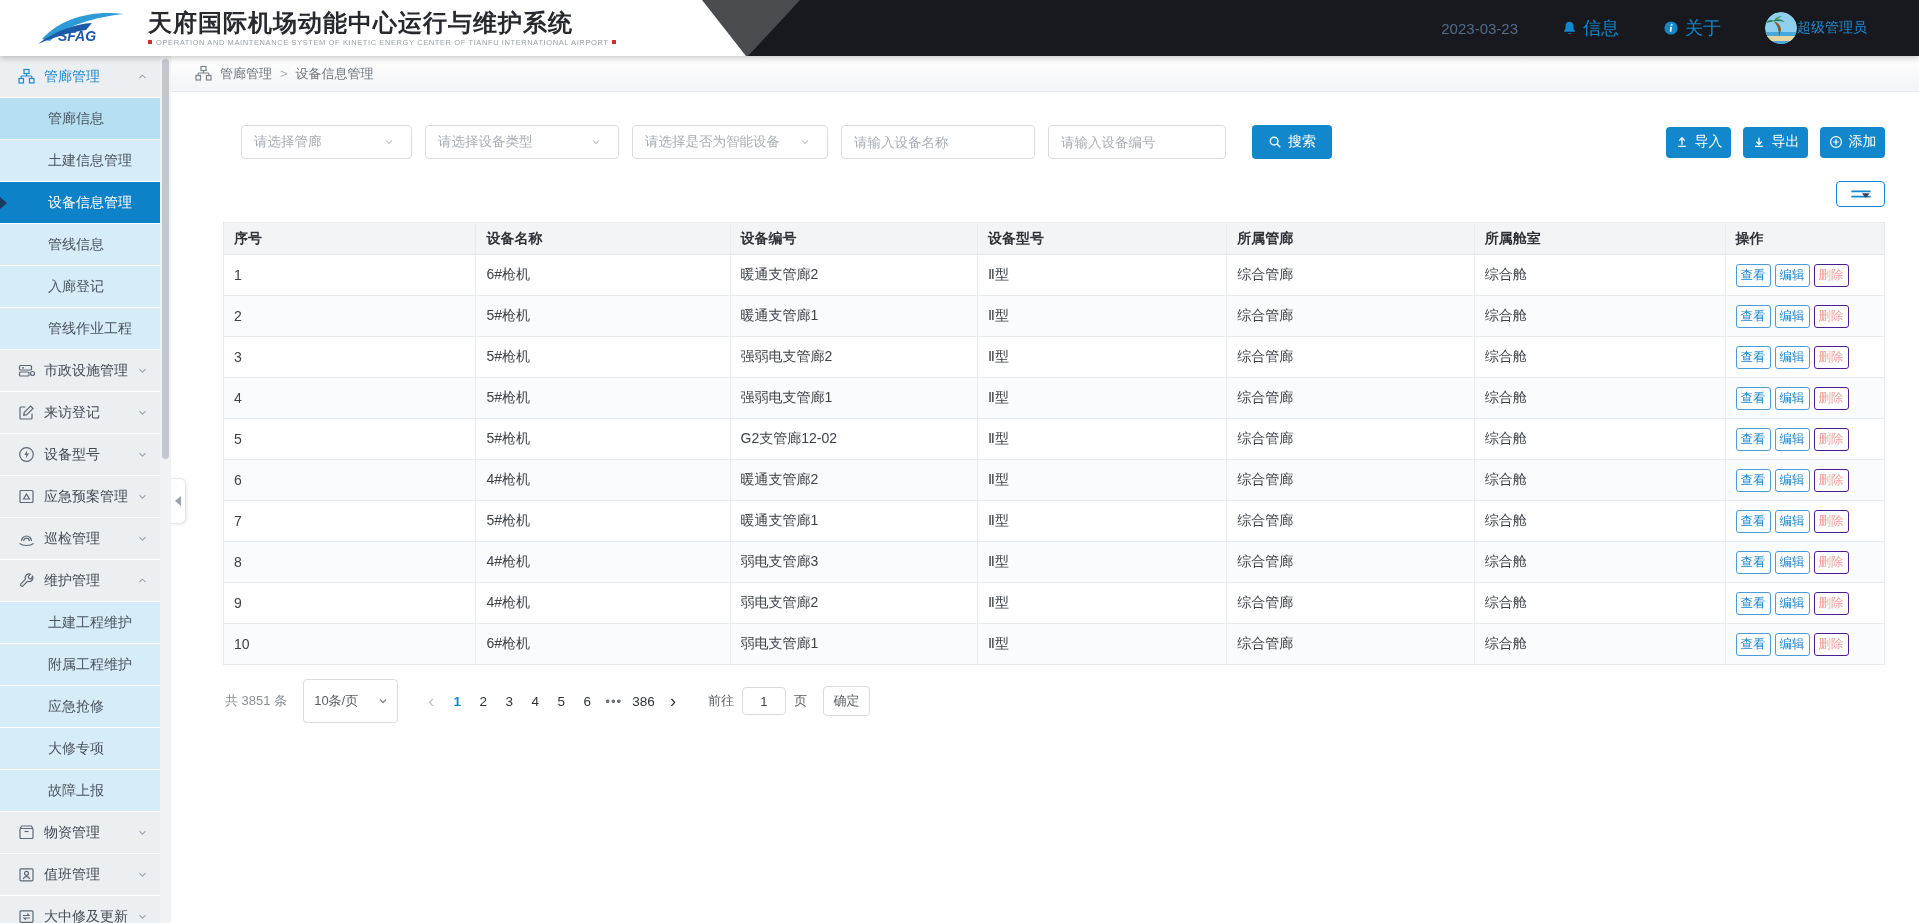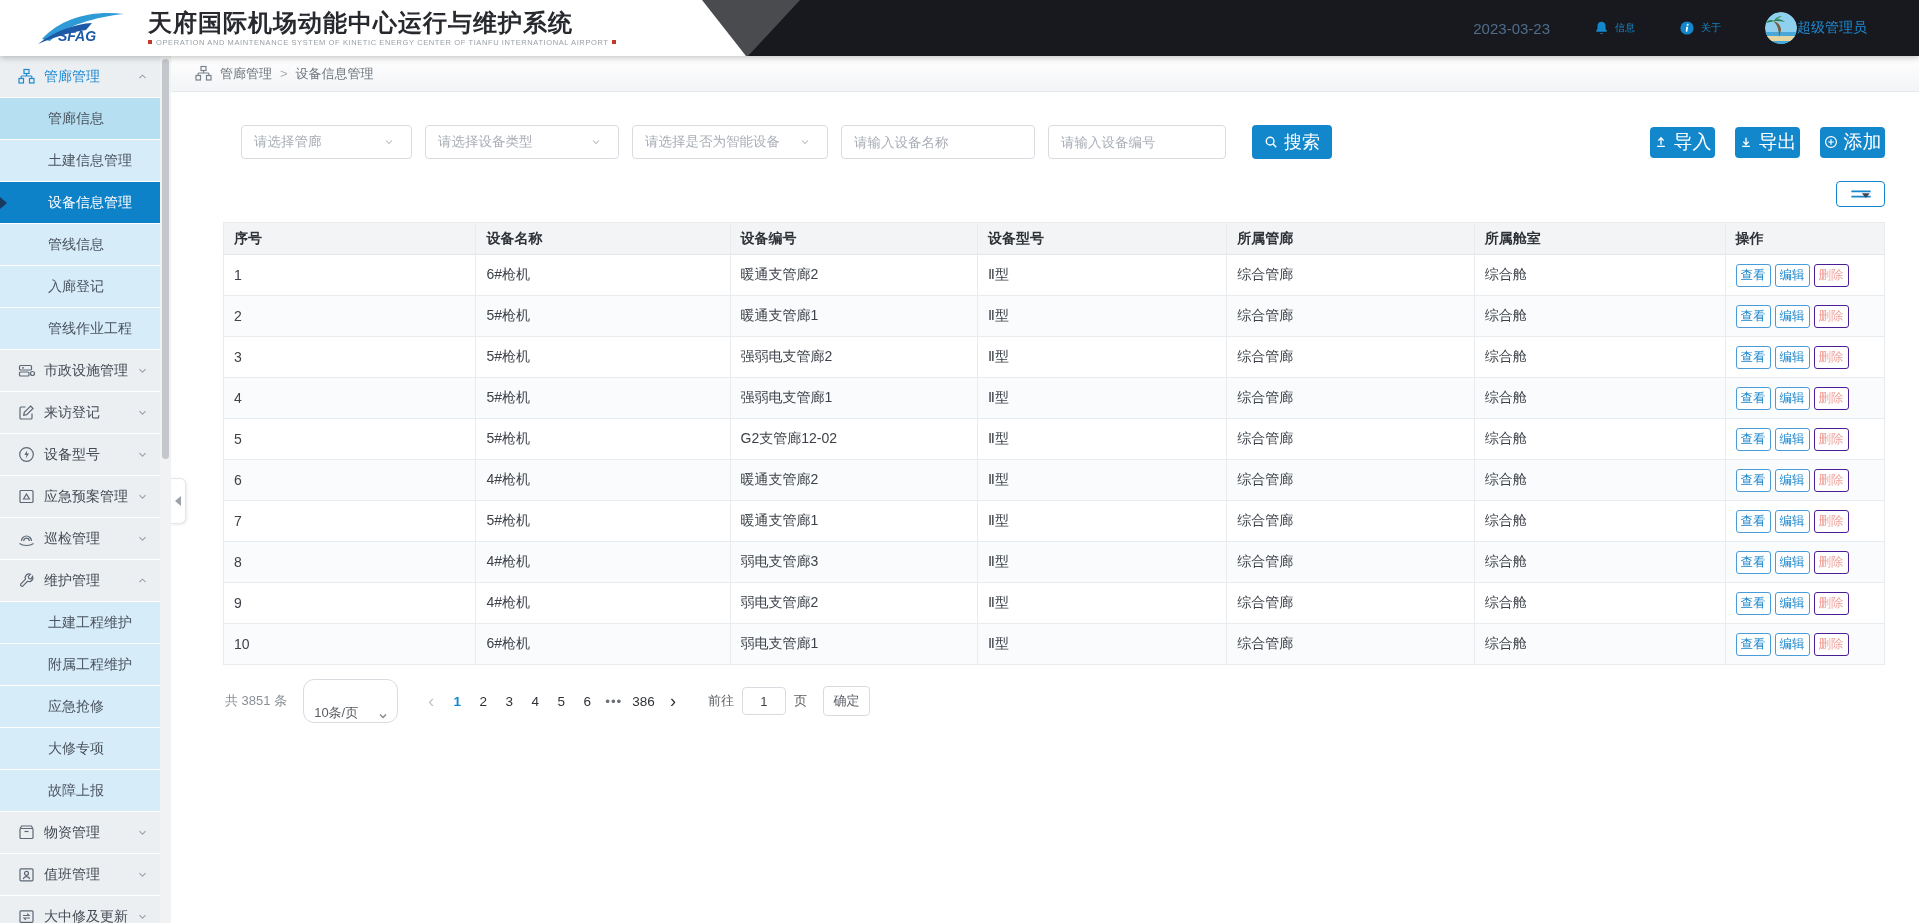--- a/index.html
+++ b/index.html
@@ -16,21 +16,21 @@
         background:rgba(255,255,255,.22); clip-path:polygon(700px 0,800px 0,748px 56px,700px 56px); }
   .hdr-white{ position:absolute; top:0; left:0; height:56px; width:780px; background:#fff;
         clip-path:polygon(0 0,702px 0,746px 56px,0 56px); display:flex; align-items:center; }
   .logo{ margin-left:36px; width:92px; height:40px; flex:0 0 auto; }
   .brand{ margin-left:20px; }
   .brand-title{ font-size:24px; font-weight:700; color:#27292e; letter-spacing:1px; line-height:26px; }
   .brand-sub{ font-size:7.5px; color:#9aa0a6; letter-spacing:.6px; margin-top:2px; display:flex; align-items:center; gap:4px;}
   .brand-sub::before,.brand-sub::after{ content:""; width:4px; height:4px; background:#c0392b; }
   .hdr-right{ position:absolute; right:52px; top:0; height:56px; display:flex; align-items:center; gap:44px; }
   .hdr-date{ color:#4f6d8c; font-size:15px; }
-  .hdr-link{ display:flex; align-items:center; gap:6px; color:var(--blue); font-size:10px; cursor:pointer; }
+  .hdr-link{ display:flex; align-items:center; gap:6px; color:var(--blue); font-size:18px; cursor:pointer; }
   .hdr-user{ display:flex; align-items:center; color:#1f8ad2; font-size:14px; cursor:pointer; }
   .avatar{ width:32px; height:32px; border-radius:50%; overflow:hidden; flex:0 0 auto; }
   
   .sidebar{ position:absolute; top:56px; left:0; width:160px; bottom:0; background:var(--sb-bg); overflow:hidden; z-index:5;}
   .sb-item{ height:42px; display:flex; align-items:center; border-bottom:1px solid #fff; cursor:pointer;
             font-size:14px; color:#434a54; position:relative; }
   .sb-item.parent{ background:var(--sb-parent); padding-left:18px; }
   .sb-item.child{ background:var(--child); padding-left:48px; color:#4a535e; }
   .sb-item.child.hl{ background:var(--child-hl); }
   .sb-item.child.active{ background:var(--active); color:#fff; }
@@ -57,44 +57,44 @@
   .card{ padding:33px 34px 0 52px; }
   .filter-row{ display:flex; align-items:center; }
   .filters{ display:flex; gap:13px; margin-left:18px; flex:1; }
   .sel,.inp{ height:34px; border:1px solid #d8dce1; border-radius:4px; background:#fff; font-size:13.5px; }
   .sel{ display:flex; align-items:center; justify-content:space-between; padding:0 16px 0 12px; color:#a9aeb6; cursor:pointer; }
   .sel svg{ width:12px; height:12px; color:#b3b8bf; }
   .inp{ padding:0 12px; color:#444; width:100%; outline:none; font-family:inherit; }
   .inp::placeholder{ color:#a9aeb6; }
   .w1{width:171px;} .w2{width:194px;} .w3{width:196px;} .w4{width:194px;} .w5{width:178px;}
   .btn{ display:inline-flex; align-items:center; justify-content:center; gap:6px; background:var(--blue);
-        color:#fff; border:none; border-radius:4px; font-size:19px; cursor:pointer; font-family:inherit;margin-left:8px; }
+        color:#fff; border:none; border-radius:4px; font-size:14px; cursor:pointer; font-family:inherit; }
   .btn svg{ width:14px; height:14px; }
-  .btn-search{ width:80px; height:34px; margin-left:13px; font-size:18px;}
+  .btn-search{ width:80px; height:34px; margin-left:13px; font-size:14px;}
   .top-actions{ display:flex; gap:12px; margin-left:auto; }
   .top-actions .btn{ width:65px; height:31px; }
   .settings-row{ display:flex; justify-content:flex-end; margin-top:22px; }
   .btn-cols{ width:49px; height:26px; background:#fff; border:1px solid var(--blue); border-radius:4px;
        display:flex; align-items:center; justify-content:center; cursor:pointer; }
   .btn-cols svg{ width:24px; height:14px; }
   
   table{ width:100%; border-collapse:collapse; margin-top:15px; table-layout:fixed; }
   th,td{ border:1px solid #e9ecef; font-size:14px; text-align:left; padding:0 10px; overflow:hidden; white-space:nowrap; }
   th{ height:32px; background:#f3f4f6; color:#2f3338; font-weight:700; border-bottom:1px solid #e2e5e9; }
   td{ height:41px; color:#3d4249; font-weight:400; }
   tr.stripe td{ background:#fafbfc; }
   .acts{ display:flex; gap:4px; }
   .act{ height:23px; padding:0 4px; border-radius:3px; background:#fff; font-size:12.5px; display:inline-flex;
         align-items:center; cursor:pointer; font-family:inherit; }
   .act-blue{ border:1px solid #4a9cd9; color:#1b86cd; }
   .act-red{ border:1px solid #4c1d95; color:#f0a29b; }
   
   .pager{ display:flex; align-items:center; margin-top:14px; font-size:13px; color:#606266; padding-left:2px;}
   .pg-total{ color:#8a9096; margin-right:16px; }
-  .pg-size{ width:95px; height:44px; border:1px solid #d8dce1; border-radius:11px; display:flex; align-items:flex-end;
+  .pg-size{ width:95px; height:44px; border:1px solid #d8dce1; border-radius:4px; display:flex; align-items:center;
         justify-content:space-between; padding:0 8px 0 10px; color:#5a5e64; cursor:pointer; margin-right:20px;}
   .pg-size svg{ width:12px; height:12px; color:#84898f;}
   .pg-arrow{ font-size:18px; padding:0 10px; cursor:pointer; color:#30333a; line-height:1;}
   .pg-arrow.disabled{ color:#bfc4cb; }
   .page{ min-width:26px; text-align:center; padding:0 5px; cursor:pointer; color:#2f3338; font-size:13.5px; }
   .page.active{ color:var(--blue); font-weight:700; }
   .page.dots{ letter-spacing:1px; color:#6a6f76; }
   .goto{ display:flex; align-items:center; gap:8px; margin-left:22px; }
   .goto input{ width:44px; height:28px; border:1px solid #d8dce1; border-radius:4px; text-align:center;
         font-size:13px; color:#444; outline:none; font-family:inherit;}

